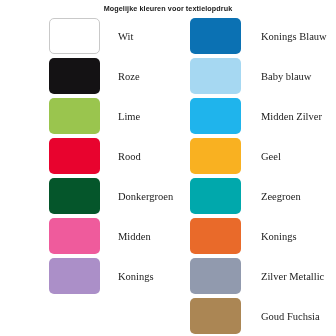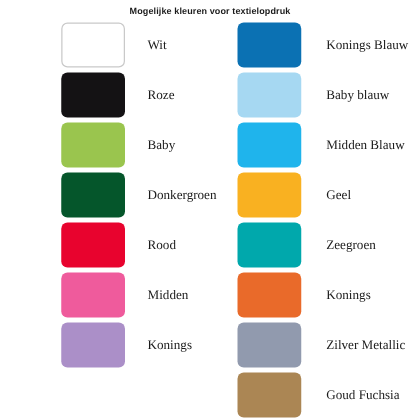--- a/index.html
+++ b/index.html
@@ -95,29 +95,29 @@
         <div class="swatch-row">
           <div class="swatch outlined" style="background: rgb(255, 255, 255);"></div>
           <div class="swatch-label">Wit</div>
         </div>
         <div class="swatch-row">
           <div class="swatch" style="background: rgb(20, 18, 20);"></div>
           <div class="swatch-label">Roze</div>
         </div>
         <div class="swatch-row">
           <div class="swatch" style="background: rgb(154, 197, 78);"></div>
-          <div class="swatch-label">Baby</div>
+          <div class="swatch-label">Lime</div>
+        </div>
+        <div class="swatch-row">
+          <div class="swatch" style="background: rgb(232, 3, 46);"></div>
+          <div class="swatch-label">Rood</div>
         </div>
         <div class="swatch-row">
           <div class="swatch" style="background: rgb(5, 86, 43);"></div>
           <div class="swatch-label">Donkergroen</div>
-        </div>
-        <div class="swatch-row">
-          <div class="swatch" style="background: rgb(232, 3, 46);"></div>
-          <div class="swatch-label">Rood</div>
         </div>
         <div class="swatch-row">
           <div class="swatch" style="background: rgb(239, 91, 156);"></div>
           <div class="swatch-label">Midden</div>
         </div>
         <div class="swatch-row">
           <div class="swatch" style="background: rgb(171, 143, 200);"></div>
           <div class="swatch-label">Konings</div>
         </div>
       </div>
@@ -126,21 +126,21 @@
         <div class="swatch-row">
           <div class="swatch" style="background: rgb(11, 113, 179);"></div>
           <div class="swatch-label">Konings Blauw</div>
         </div>
         <div class="swatch-row">
           <div class="swatch" style="background: rgb(166, 216, 242);"></div>
           <div class="swatch-label">Baby blauw</div>
         </div>
         <div class="swatch-row">
           <div class="swatch" style="background: rgb(31, 180, 236);"></div>
-          <div class="swatch-label">Midden Blauw</div>
+          <div class="swatch-label">Midden Zilver</div>
         </div>
         <div class="swatch-row">
           <div class="swatch" style="background: rgb(249, 177, 33);"></div>
           <div class="swatch-label">Geel</div>
         </div>
         <div class="swatch-row">
           <div class="swatch" style="background: rgb(0, 168, 172);"></div>
           <div class="swatch-label">Zeegroen</div>
         </div>
         <div class="swatch-row">

